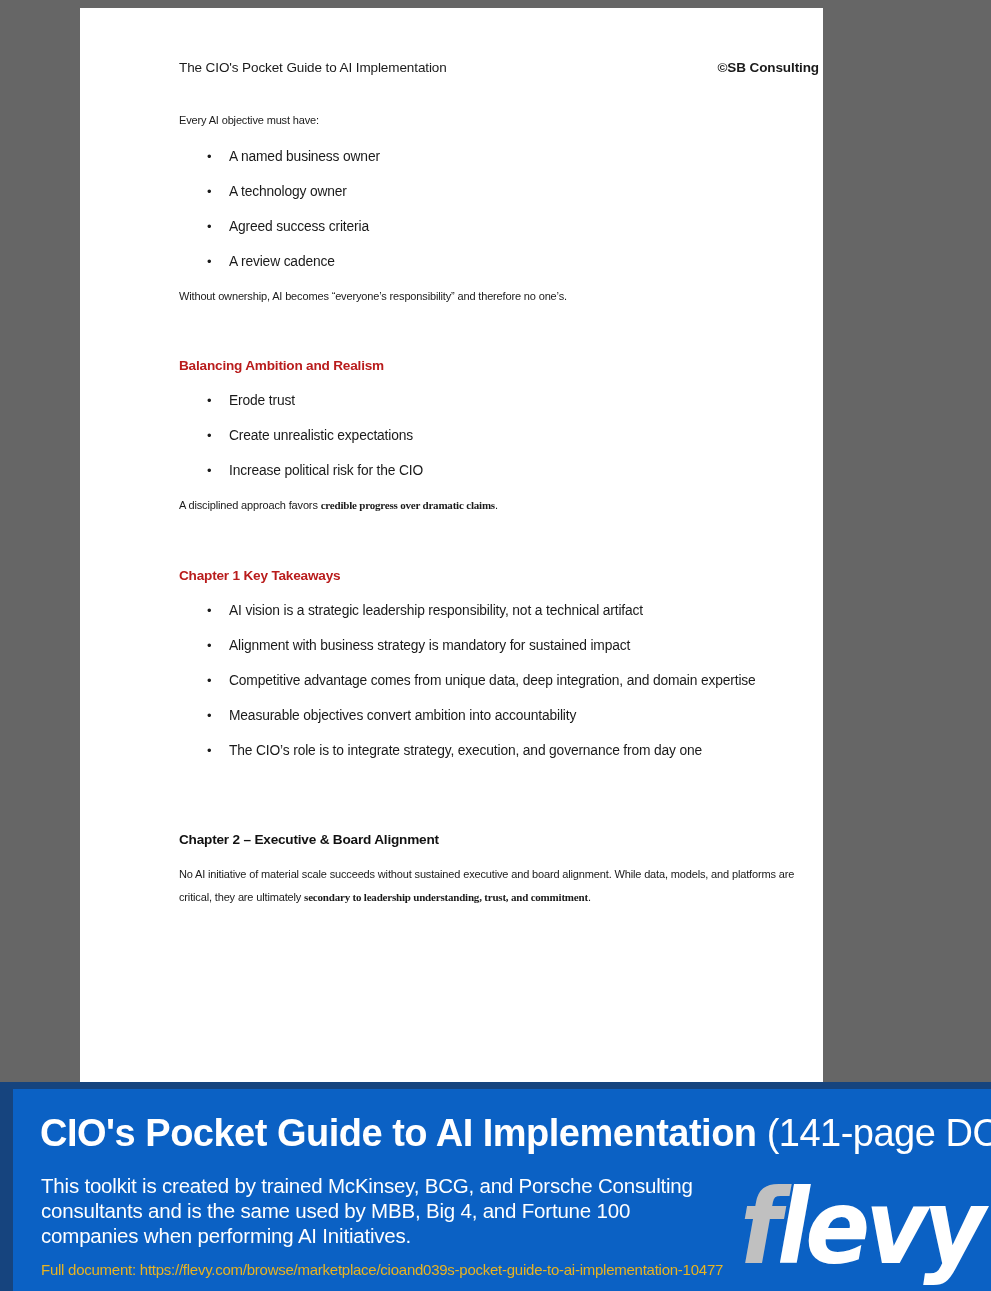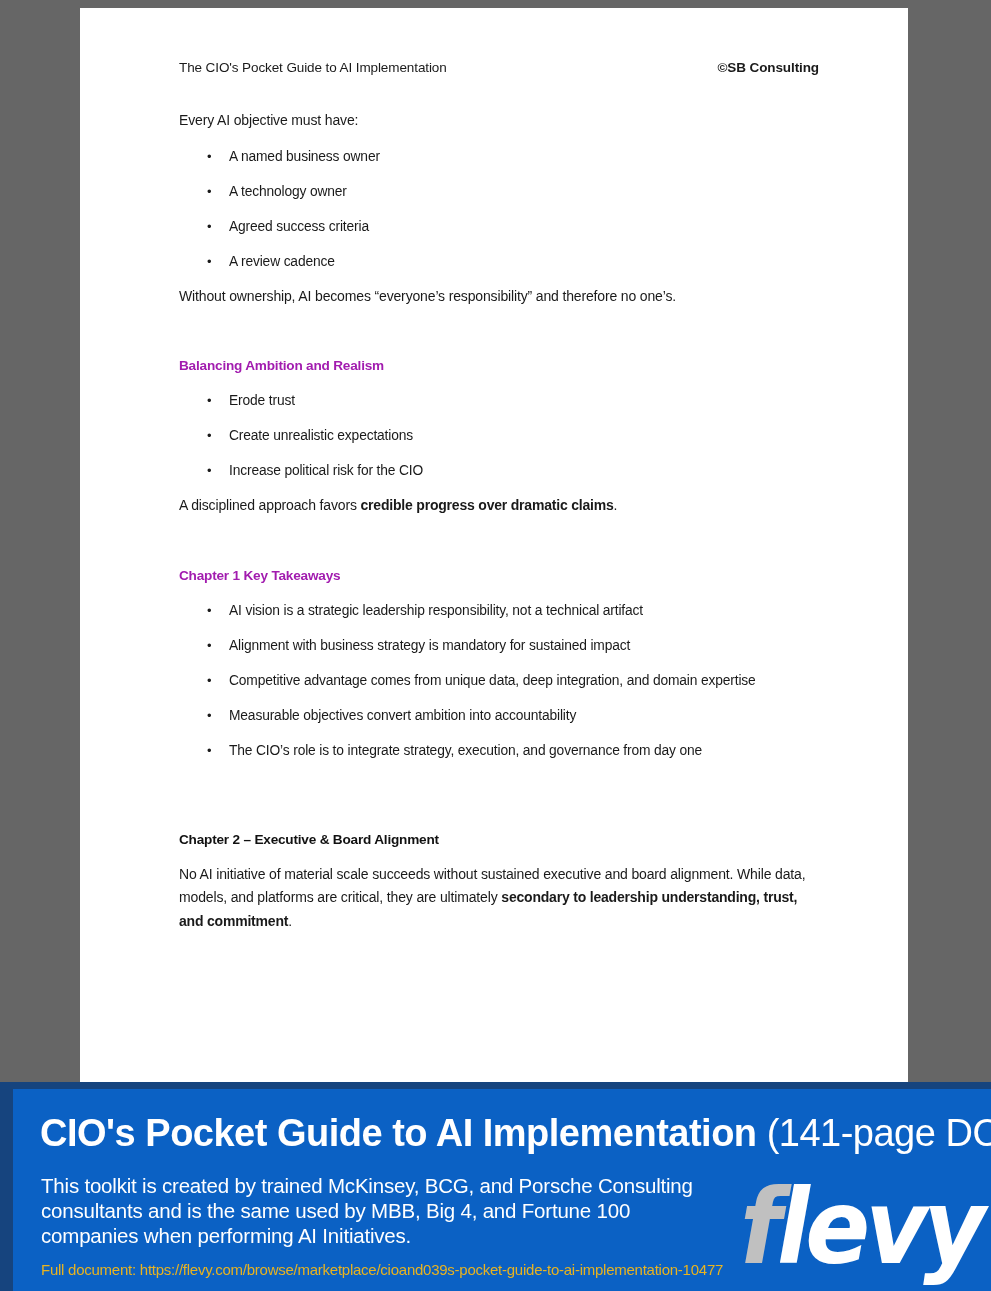--- a/index.html
+++ b/index.html
@@ -13,21 +13,21 @@
     font-family: "Liberation Sans", sans-serif;
     overflow: hidden;
     position: relative;
   }
 
   
   #page {
     position: absolute;
     left: 80px;
     top: 8px;
-    width: 828px;
+    width: 743px;
     height: 1075px;
     background: #ffffff;
     box-sizing: border-box;
   }
 
   #doc-body {
     position: absolute;
     left: 99px;      
     top: 52px;
     width: 640px;
@@ -38,32 +38,32 @@
     justify-content: space-between;
     align-items: baseline;
     font-size: 13.5px;
     color: #1a1a1a;
     letter-spacing: -0.1px;
     margin-bottom: 34px;
   }
   .doc-header .hdr-right { font-weight: bold; }
 
   p.para {
-    font-size: 14px;
+    font-size: 11px;
     line-height: 23.5px;
     color: #1a1a1a;
     margin: 0 0 16px 0;
     letter-spacing: -0.15px;
   }
   p.para.tight { margin-bottom: 12px; }
 
   h3.sub-head {
     font-size: 13.6px;
     font-weight: bold;
-    color: #a21caf;
+    color: #b91c1c;
     margin: 0 0 16px 0;
     letter-spacing: -0.2px;
   }
   h3.chapter-head {
     font-size: 13.6px;
     font-weight: bold;
     color: #111111;
     margin: 0 0 16px 0;
     letter-spacing: -0.2px;
   }
@@ -88,21 +88,21 @@
     top: 0;
     font-size: 13px;
     line-height: 23px;
     color: #1a1a1a;
   }
   ul.doc-list.wide li { padding-right: 0; }
 
   .spacer-lg { height: 34px; }
   .spacer-xl { height: 58px; }
 
-  b.strong { font-weight: bold; letter-spacing: -0.2px; }
+  b.strong { font-weight: bold; letter-spacing: -0.2px; font-family: Liberation Serif, serif; }
 
   
   #banner {
     position: absolute;
     left: 0;
     top: 1082px;
     width: 991px;
     height: 209px;
     background: #0b61c4;
     box-sizing: border-box;

